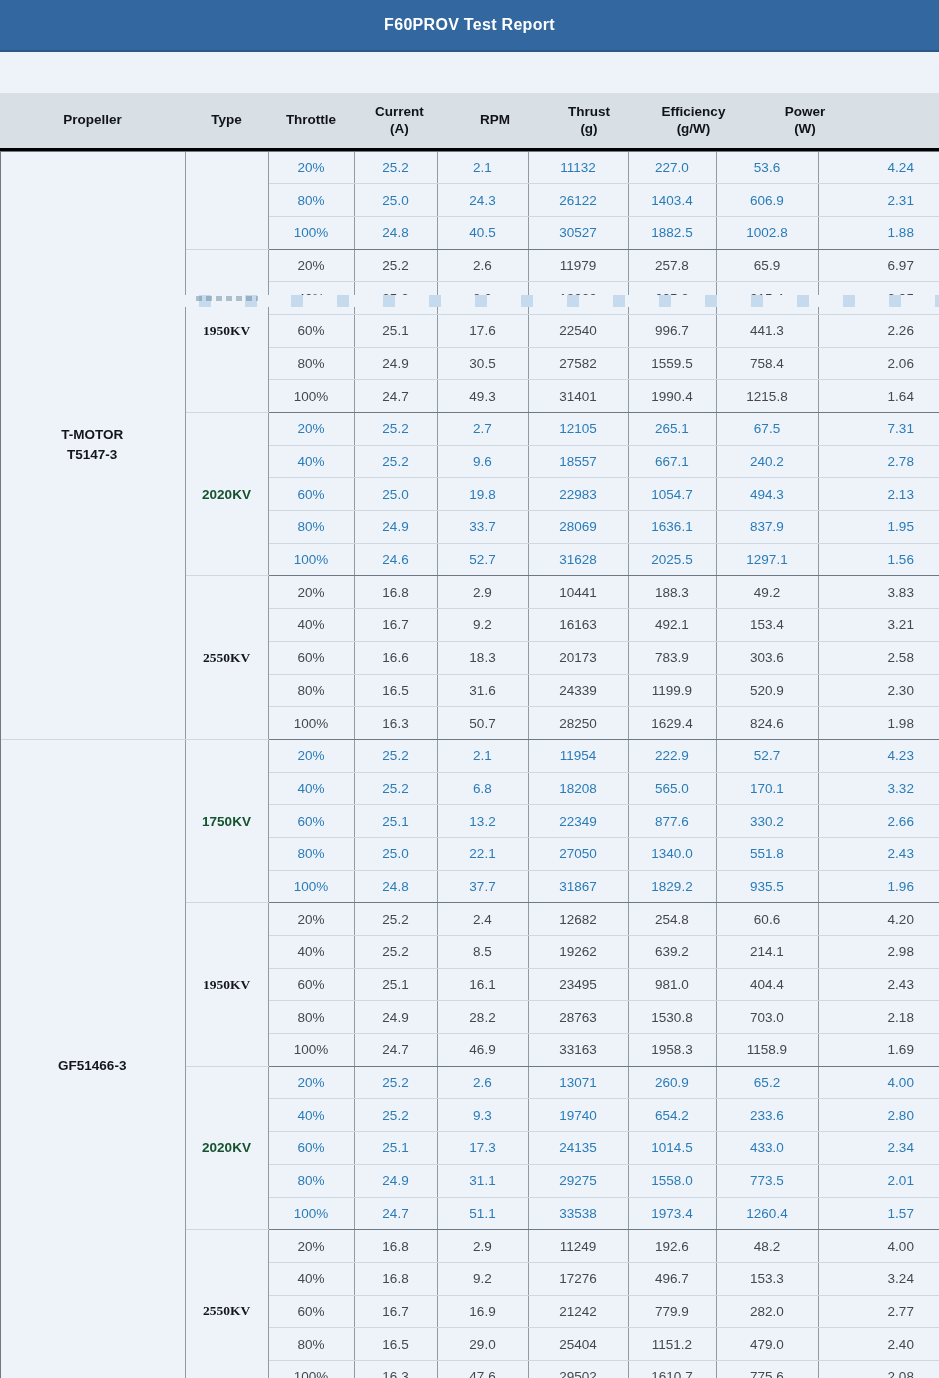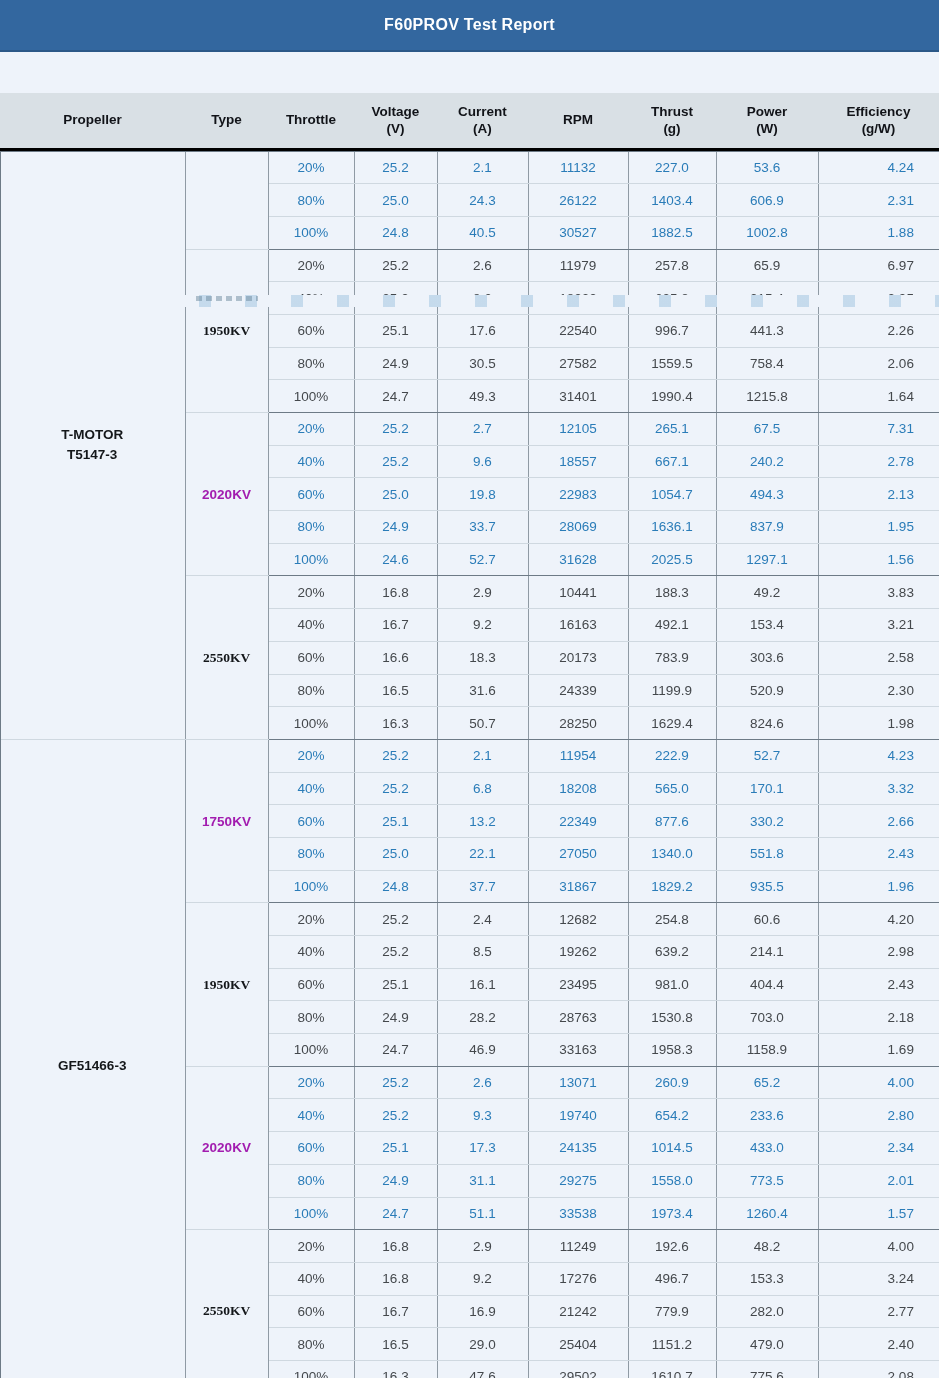--- a/index.html
+++ b/index.html
@@ -101,21 +101,21 @@
     border-bottom: 1px solid #6d7a86;
     line-height: 1.45;
   }
   td.type {
     font-size: 13.5px;
     font-weight: bold;
     border-right: 1px solid #6d7a86;
     border-bottom: 1px solid #6d7a86;
   }
   td.type.dark { color: #14171a; font-family: Liberation Serif, serif; }
-  td.type.blue { color: #a21caf; }
+  td.type.blue { color: #14532d; }
 
   
   tr.group-end td { border-bottom: 1px solid #6d7a86; }
   .row-clip td {
     height: 21px;
   }
   .ghost-band {
     position: absolute;
     left: 185px;
     top: 144px;
@@ -170,31 +170,29 @@
 <div class="report">
 
   <div class="title-bar">
     <span>F60PROV Test Report</span>
   </div>
 
   <div class="col-header" id="col-header">
       <div class="hcell" style="width: 185px; flex: 0 0 185px;">Propeller</div>
       <div class="hcell" style="width: 83px; flex: 0 0 83px; text-align: right;">Type</div>
       <div class="hcell" style="width: 86px; flex: 0 0 86px; text-align: right;">Throttle</div>
-      <div class="hcell" style="width: 83px; flex: 0 0 83px;">Voltage
-(V)</div>
       <div class="hcell" style="width: 91px; flex: 0 0 91px;">Current
 (A)</div>
       <div class="hcell" style="width: 100px; flex: 0 0 100px;">RPM</div>
       <div class="hcell" style="width: 88px; flex: 0 0 88px;">Thrust
 (g)</div>
+      <div class="hcell" style="width: 121px; flex: 0 0 121px;">Efficiency
+(g/W)</div>
       <div class="hcell" style="width: 102px; flex: 0 0 102px;">Power
 (W)</div>
-      <div class="hcell" style="width: 121px; flex: 0 0 121px;">Efficiency
-(g/W)</div>
     </div>
 
   <div class="tbl-wrap">
     <div class="top-rule"></div>
     <div class="left-edge"></div>
     <table class="grid" id="grid">
       <colgroup>
           <col style="width: 185px;">
           <col style="width: 83px;">
           <col style="width: 86px;">

